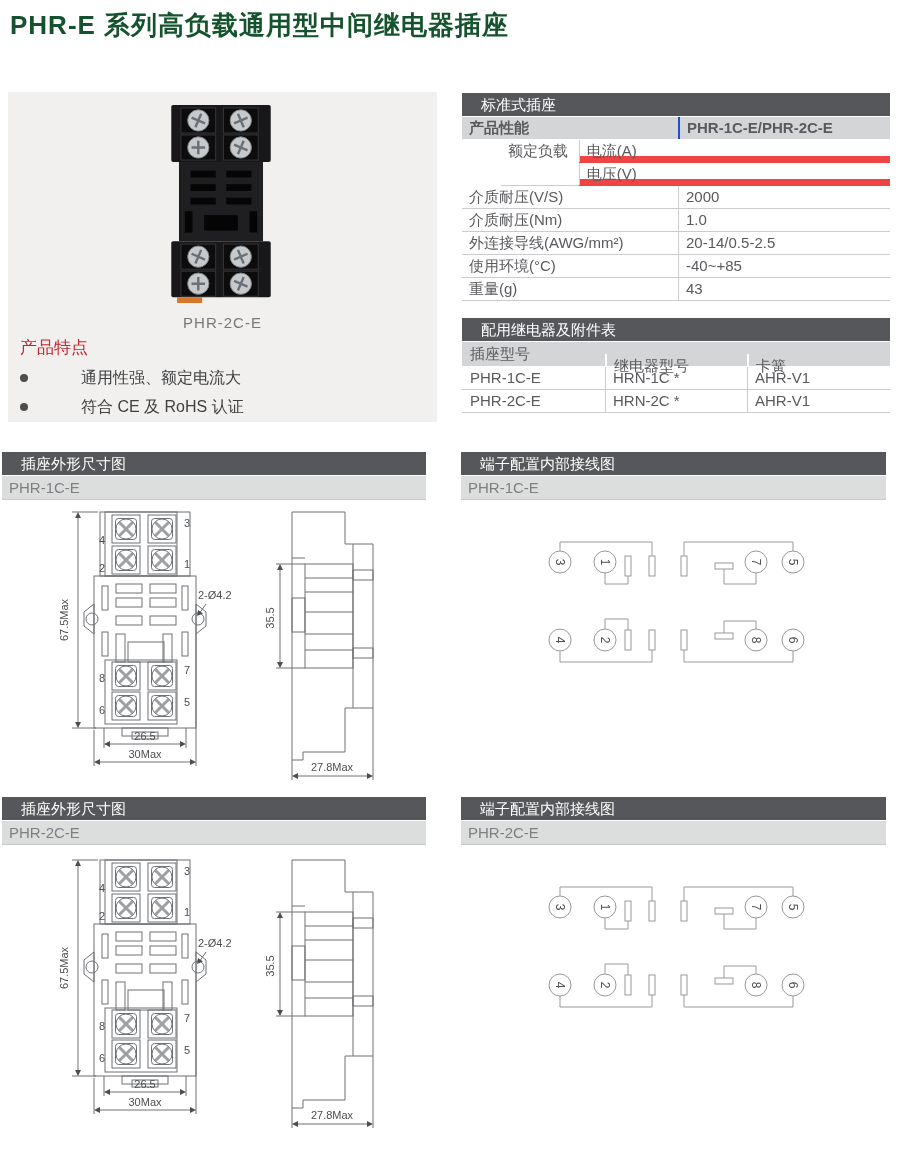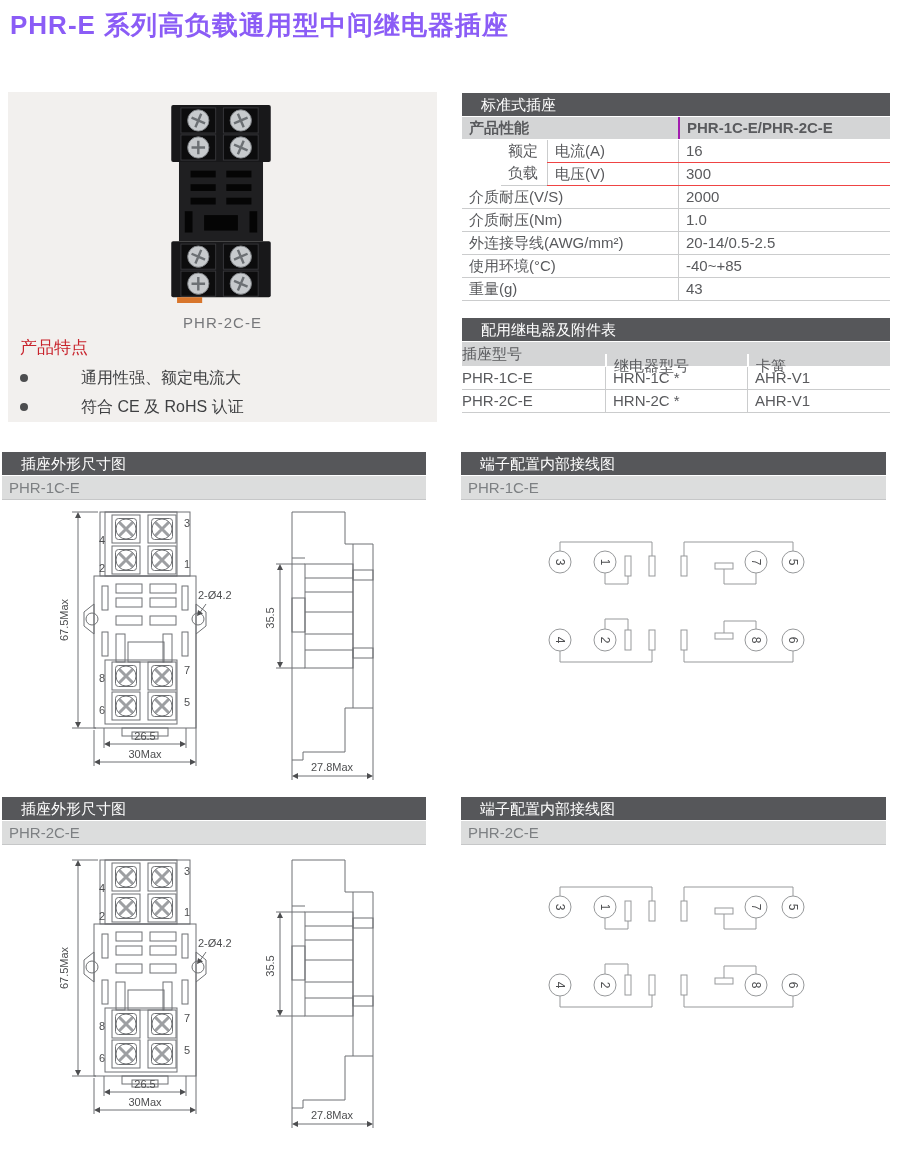--- a/index.html
+++ b/index.html
@@ -1,18 +1,18 @@
 <!DOCTYPE html>
 <html><head>
 <meta charset="utf-8">
 <style>
   html,body{margin:0;padding:0;background:#fff;}
   .page{position:relative;width:900px;height:1162px;background:#fff;overflow:hidden;
         font-family:"Liberation Sans","DejaVu Sans",sans-serif;color:#595a5d;}
-  .page-title{position:absolute;left:10px;top:8px;font-size:26px;font-weight:bold;color:#8b5cf6;letter-spacing:1px;}
+  .page-title{position:absolute;left:10px;top:8px;font-size:26px;font-weight:bold;color:#14532d;letter-spacing:1px;}
 
   
   .photo-panel{position:absolute;left:8px;top:92px;width:429px;height:330px;background:#f2f0ee;}
   .product-photo{position:absolute;left:157px;top:13px;}
   .product-caption{position:absolute;left:0;top:222px;width:429px;text-align:center;font-size:15px;color:#77787b;letter-spacing:1px;}
   .features{position:absolute;left:12px;top:244px;width:400px;}
   .features-title{font-size:17px;font-weight:normal;color:#c8232c;margin-bottom:9px;}
   .feature-item{display:flex;align-items:center;font-size:16px;color:#3f4042;margin-top:9px;line-height:20px;gap:43px;}
   .feature-item .dot{width:8px;height:8px;border-radius:50%;background:#4c4d4f;margin-right:10px;flex:0 0 auto;}
 
@@ -21,32 +21,32 @@
             box-sizing:border-box;border-bottom:1px solid #fff;white-space:nowrap;overflow:hidden;}
   .bar-light{height:24px;background:#dcdddd;color:#7d8083;font-size:15px;line-height:24px;padding-left:7px;
              box-sizing:border-box;border-bottom:1px solid #c6c7c8;white-space:nowrap;}
 
   
   .spec-table{position:absolute;left:462px;top:93px;width:428px;font-size:15px;}
   .srow{display:flex;height:23px;line-height:22px;border-bottom:1px solid #cbcccd;box-sizing:border-box;}
   .srow.gray{background:#d4d5d6;border-bottom:1px solid #fff;font-weight:bold;}
   .cl{width:216px;padding-left:7px;box-sizing:border-box;overflow:hidden;white-space:nowrap;}
   .cv{width:212px;padding-left:7px;box-sizing:border-box;border-left:1px solid #cbcccd;overflow:hidden;white-space:nowrap;}
-  .srow.gray .cv{border-left:2px solid #a21caf;}
+  .srow.gray .cv{border-left:2px solid #1d4ed8;}
   .srow-double{display:flex;margin-left:39px;}
   .crl{width:85px;padding-left:7px;box-sizing:border-box;height:46px;line-height:22px;border-bottom:1px solid #cbcccd;}
   .crest{width:343px;}
-  .crest .r{display:flex;height:23px;line-height:22px;border-bottom:1px solid #ef4444;box-sizing:border-box;}
+  .crest .r{display:flex;height:23px;line-height:22px;border-bottom:7px solid #ef4444;box-sizing:border-box;flex-direction:column;}
   .csub{width:131px;padding-left:7px;box-sizing:border-box;border-left:1px solid #cbcccd;}
 
   
   .acc-table{position:absolute;left:462px;top:318px;width:428px;font-size:15px;}
   .arow{display:flex;height:23px;line-height:22px;border-bottom:1px solid #cbcccd;box-sizing:border-box;}
   .arow.head{height:25px;line-height:24px;background:#d4d5d6;border-bottom:1px solid #fff;}
-  .ac1{width:143px;padding-left:0;box-sizing:border-box;white-space:nowrap;}
+  .ac1{width:143px;padding-left:8px;box-sizing:border-box;white-space:nowrap;}
   .ac2{width:142px;padding-left:7px;box-sizing:border-box;border-left:1px solid #cbcccd;white-space:nowrap;}
   .arow.head .ac2{border-left:2px solid #fff;margin-top:12px;}
 
   .sec{position:absolute;}
   svg text{fill:#4d4e50;}
   .drw{stroke:#6f7174;fill:none;stroke-width:1;}
   .wir{stroke:#97999b;fill:none;stroke-width:1;}
   .arrow{fill:#4d4e50;stroke:none;}
 </style>
 </head>

